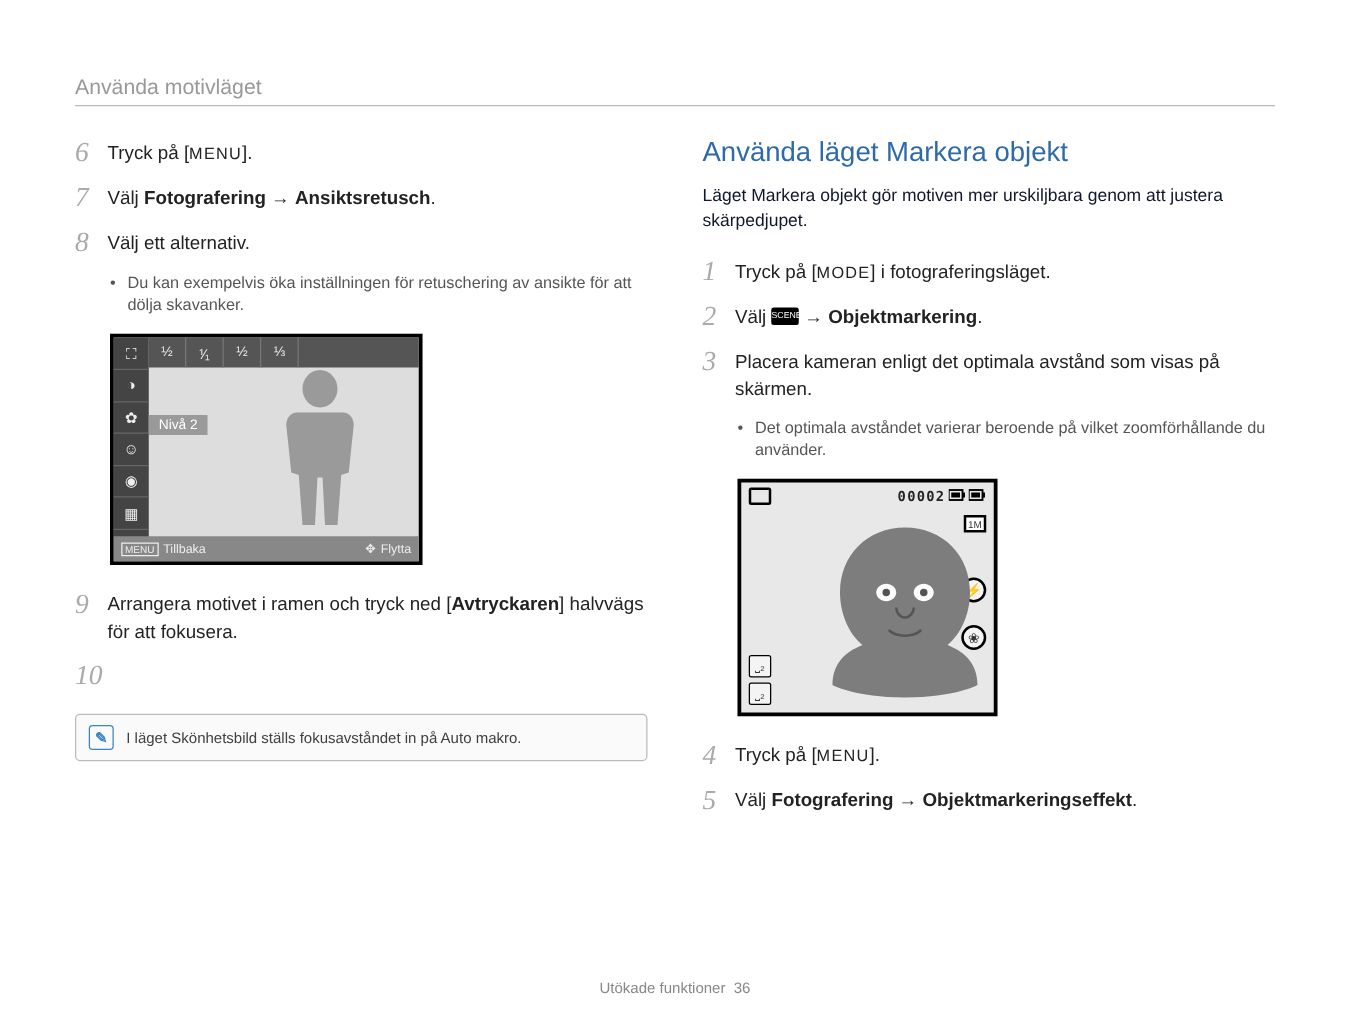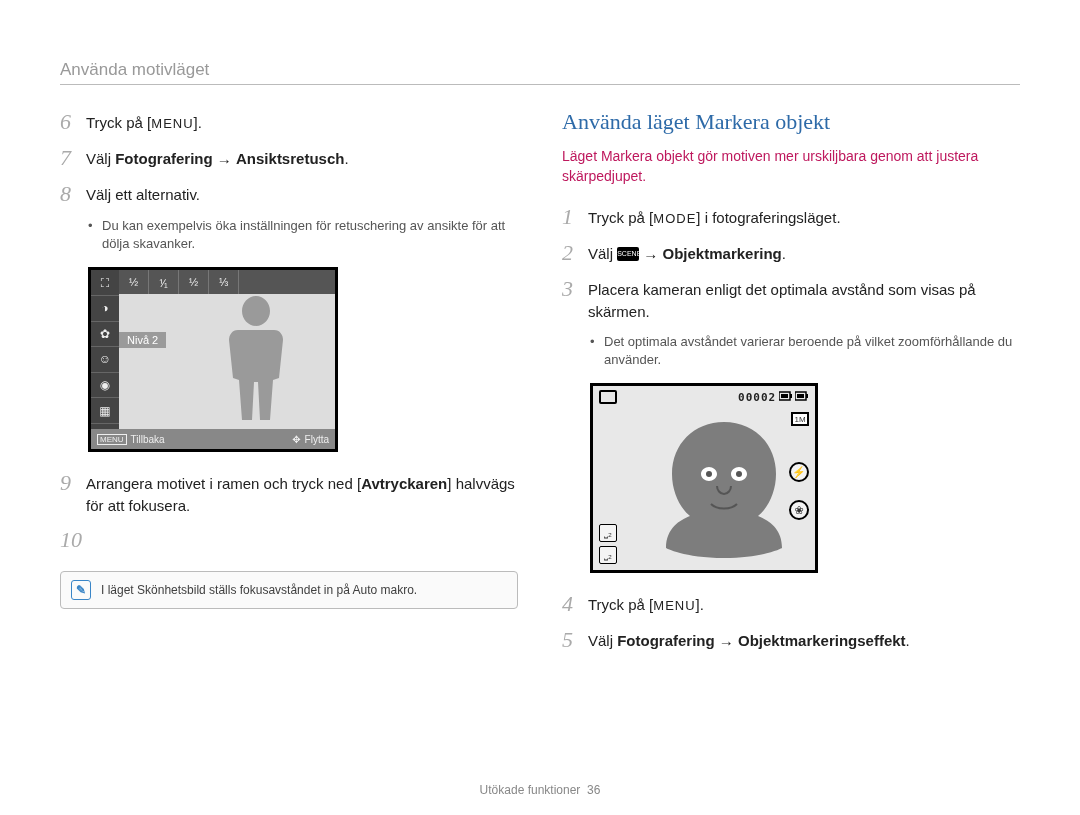--- a/index.html
+++ b/index.html
@@ -25,24 +25,24 @@
   .lcd1 .topbar { position: absolute; left: 28px; top: 0; height: 24px; right: 0; background: #555; display: flex; }
   .lcd1 .topbar .t-icon { width: 30px; border-right: 1px solid #777; color: #eee; font-size: 11px; display: flex; align-items: center; justify-content: center; }
   .lcd1 .level-row { position: absolute; left: 28px; top: 62px; background: #9a9a9a; color: #fff; font-size: 11px; padding: 2px 8px; }
   .lcd1 .silhouette { position: absolute; left: 120px; top: 18px; width: 90px; height: 140px; }
   .lcd1 .silhouette svg { width: 100%; height: 100%; }
   .lcd1 .bottombar { position: absolute; left: 0; right: 0; bottom: 0; height: 20px; background: #888; display: flex; align-items: center; justify-content: space-between; padding: 0 6px; color: #eee; font-size: 10px; }
   .lcd1 .bottombar .bb-left, .lcd1 .bottombar .bb-right { display: flex; align-items: center; gap: 4px; }
   .note-box { margin-top: 18px; border: 1px solid #bbb; border-radius: 4px; display: flex; align-items: center; padding: 8px 10px; gap: 10px; background: #fafafa; }
   .note-icon { width: 20px; height: 20px; border: 1px solid #3985c7; color: #3985c7; border-radius: 3px; display: flex; align-items: center; justify-content: center; font-size: 12px; font-weight: bold; flex-shrink: 0; }
   .note-text { font-size: 12px; color: #404040; }
-  .section-title { font-size: 22px; color: #2d6aa8; font-weight: 400; margin-bottom: 12px; font-family: Liberation Serif, serif; }
-  .intro-text { font-size: 14px; color: #be185d; line-height: 1.4; margin-bottom: 18px; }
+  .section-title { font-size: 22px; color: #2d6aa8; font-weight: 400; margin-bottom: 12px; }
+  .intro-text { font-size: 14px; color: #0f172a; line-height: 1.4; margin-bottom: 18px; }
   .scene-icon { display: inline-block; width: 22px; height: 14px; background: #000; color: #fff; font-size: 7px; border-radius: 2px; text-align: center; line-height: 14px; vertical-align: middle; position: relative; top: -1px; }
-  .lcd2 { width: 228px; height: 190px; border: 3px solid #000; background: #e8e8e8; position: relative; margin: 6px 0 18px 28px; }
+  .lcd2 { width: 208px; height: 190px; border: 3px solid #000; background: #e8e8e8; position: relative; margin: 6px 0 18px 28px; }
   .lcd2 .topbar2 { position: absolute; top: 4px; left: 6px; right: 6px; display: flex; justify-content: space-between; align-items: center; font-size: 10px; color: #222; }
   .lcd2 .topbar2 .tb-left { width: 18px; height: 14px; border: 2px solid #000; border-radius: 2px; }
   .lcd2 .tb-counter { font-family: monospace; letter-spacing: 1px; font-size: 11px; font-weight: bold; }
   .lcd2 .tb-batt { display: inline-flex; gap: 2px; align-items: center; }
   .lcd2 .right-icons { position: absolute; right: 6px; top: 26px; display: flex; flex-direction: column; gap: 18px; align-items: flex-end; }
   .lcd2 .r-icon { width: 20px; height: 20px; border: 2px solid #000; border-radius: 50%; display: flex; align-items: center; justify-content: center; font-size: 11px; background: #f4f4f4; }
   .lcd2 .left-icons { position: absolute; left: 6px; bottom: 6px; display: flex; flex-direction: column; gap: 4px; }
   .lcd2 .l-icon { width: 18px; height: 18px; border: 1px solid #000; border-radius: 2px; font-size: 10px; display: flex; align-items: center; justify-content: center; background: #f4f4f4; }
   .lcd2 .portrait { position: absolute; left: 36px; top: 22px; width: 190px; height: 160px; }
   .lcd2 .portrait svg { width: 100%; height: 100%; }

